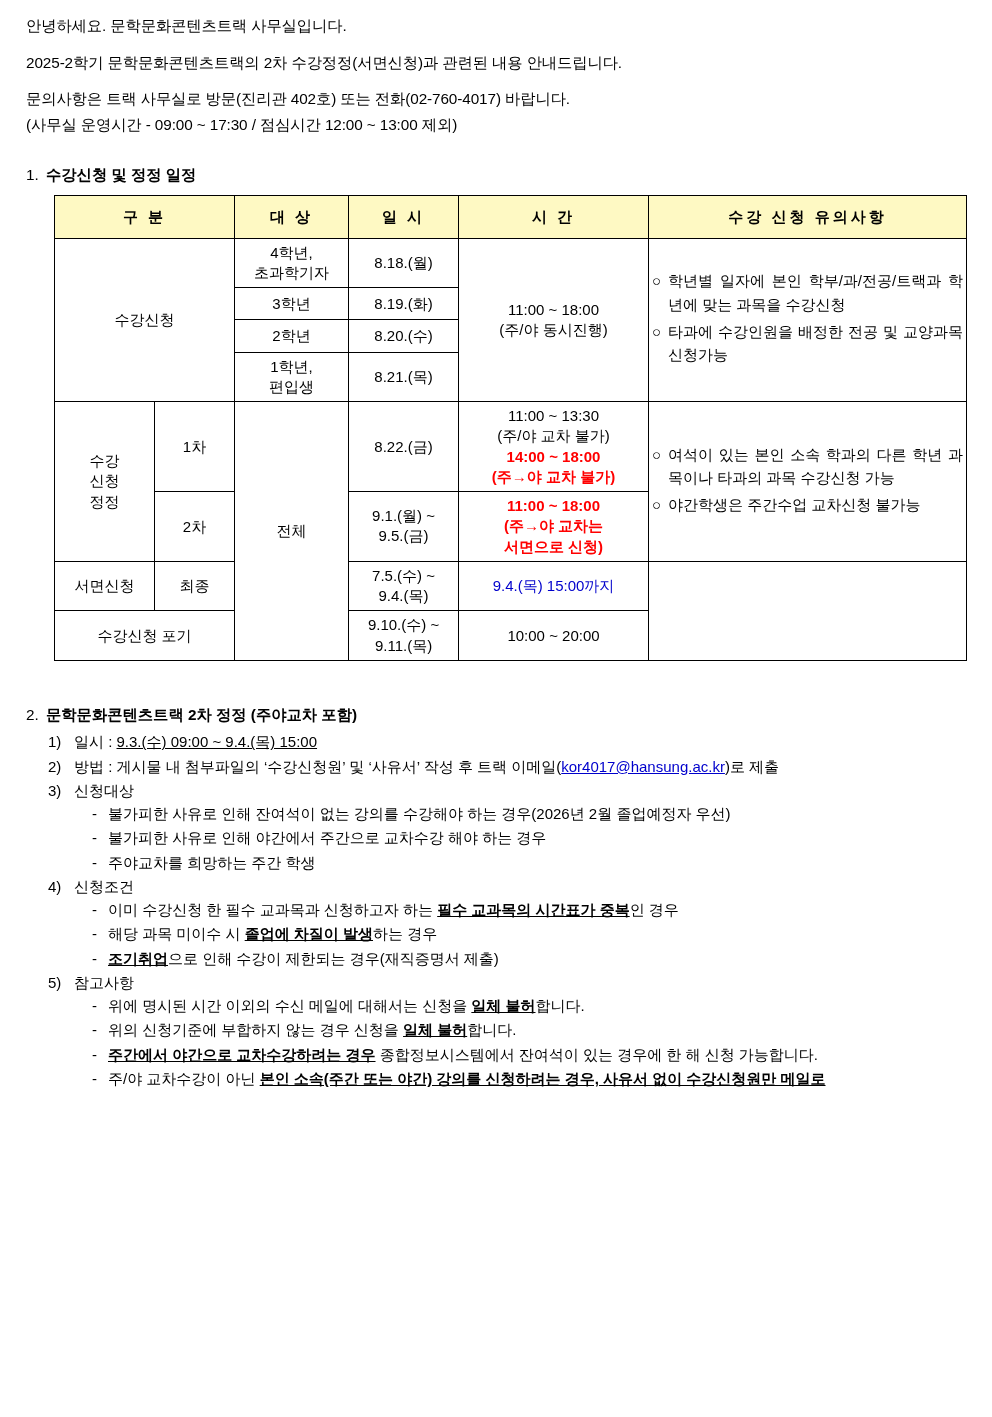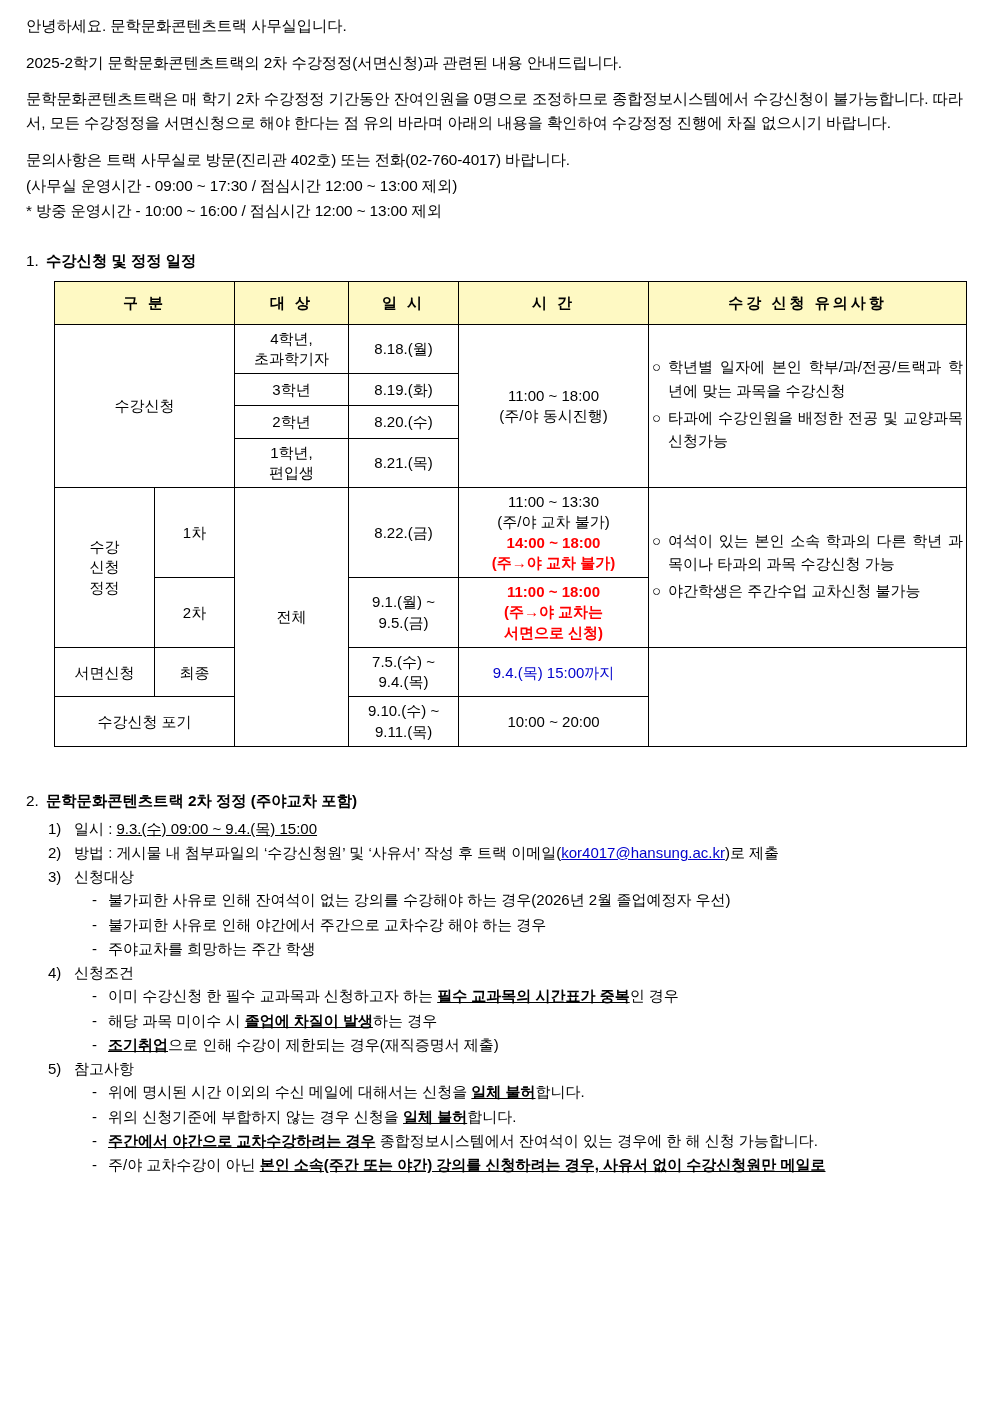--- a/index.html
+++ b/index.html
@@ -160,24 +160,22 @@
   }
 </style>
 </head>
 <body>
 
 <div class="page">
 
   <div class="intro">
     <p>안녕하세요. 문학문화콘텐츠트랙 사무실입니다.</p>
     <p>2025-2학기 문학문화콘텐츠트랙의 2차 수강정정(서면신청)과 관련된 내용 안내드립니다.</p>
-    <p>문학문화콘텐츠트랙은 매 학기 2차 수강정정 기간동안 잔여인원을 0명으로 조정하므로 종합정보시스템에서 수강신청이 불가능합니다. 따라서, 모든 수강정정을 서면신청으로 해야 한다는 점 유의 바라며 아래의 내용을 확인하여 수강정정 진행에 차질 없으시기 바랍니다.</p>
     <p class="tight">문의사항은 트랙 사무실로 방문(진리관 402호) 또는 전화(02-760-4017) 바랍니다.</p>
     <p class="tight bold">(사무실 운영시간 - 09:00 ~ 17:30 / 점심시간 12:00 ~ 13:00 제외)</p>
-    <p class="bold tight2">* 방중 운영시간 - 10:00 ~ 16:00 / 점심시간 12:00 ~ 13:00 제외</p>
   </div>
 
   <div class="section-title">
     <span class="num">1.</span>
     <span>수강신청 및 정정 일정</span>
   </div>
 
   <table class="sched">
     <colgroup>
       <col style="width:100px">

